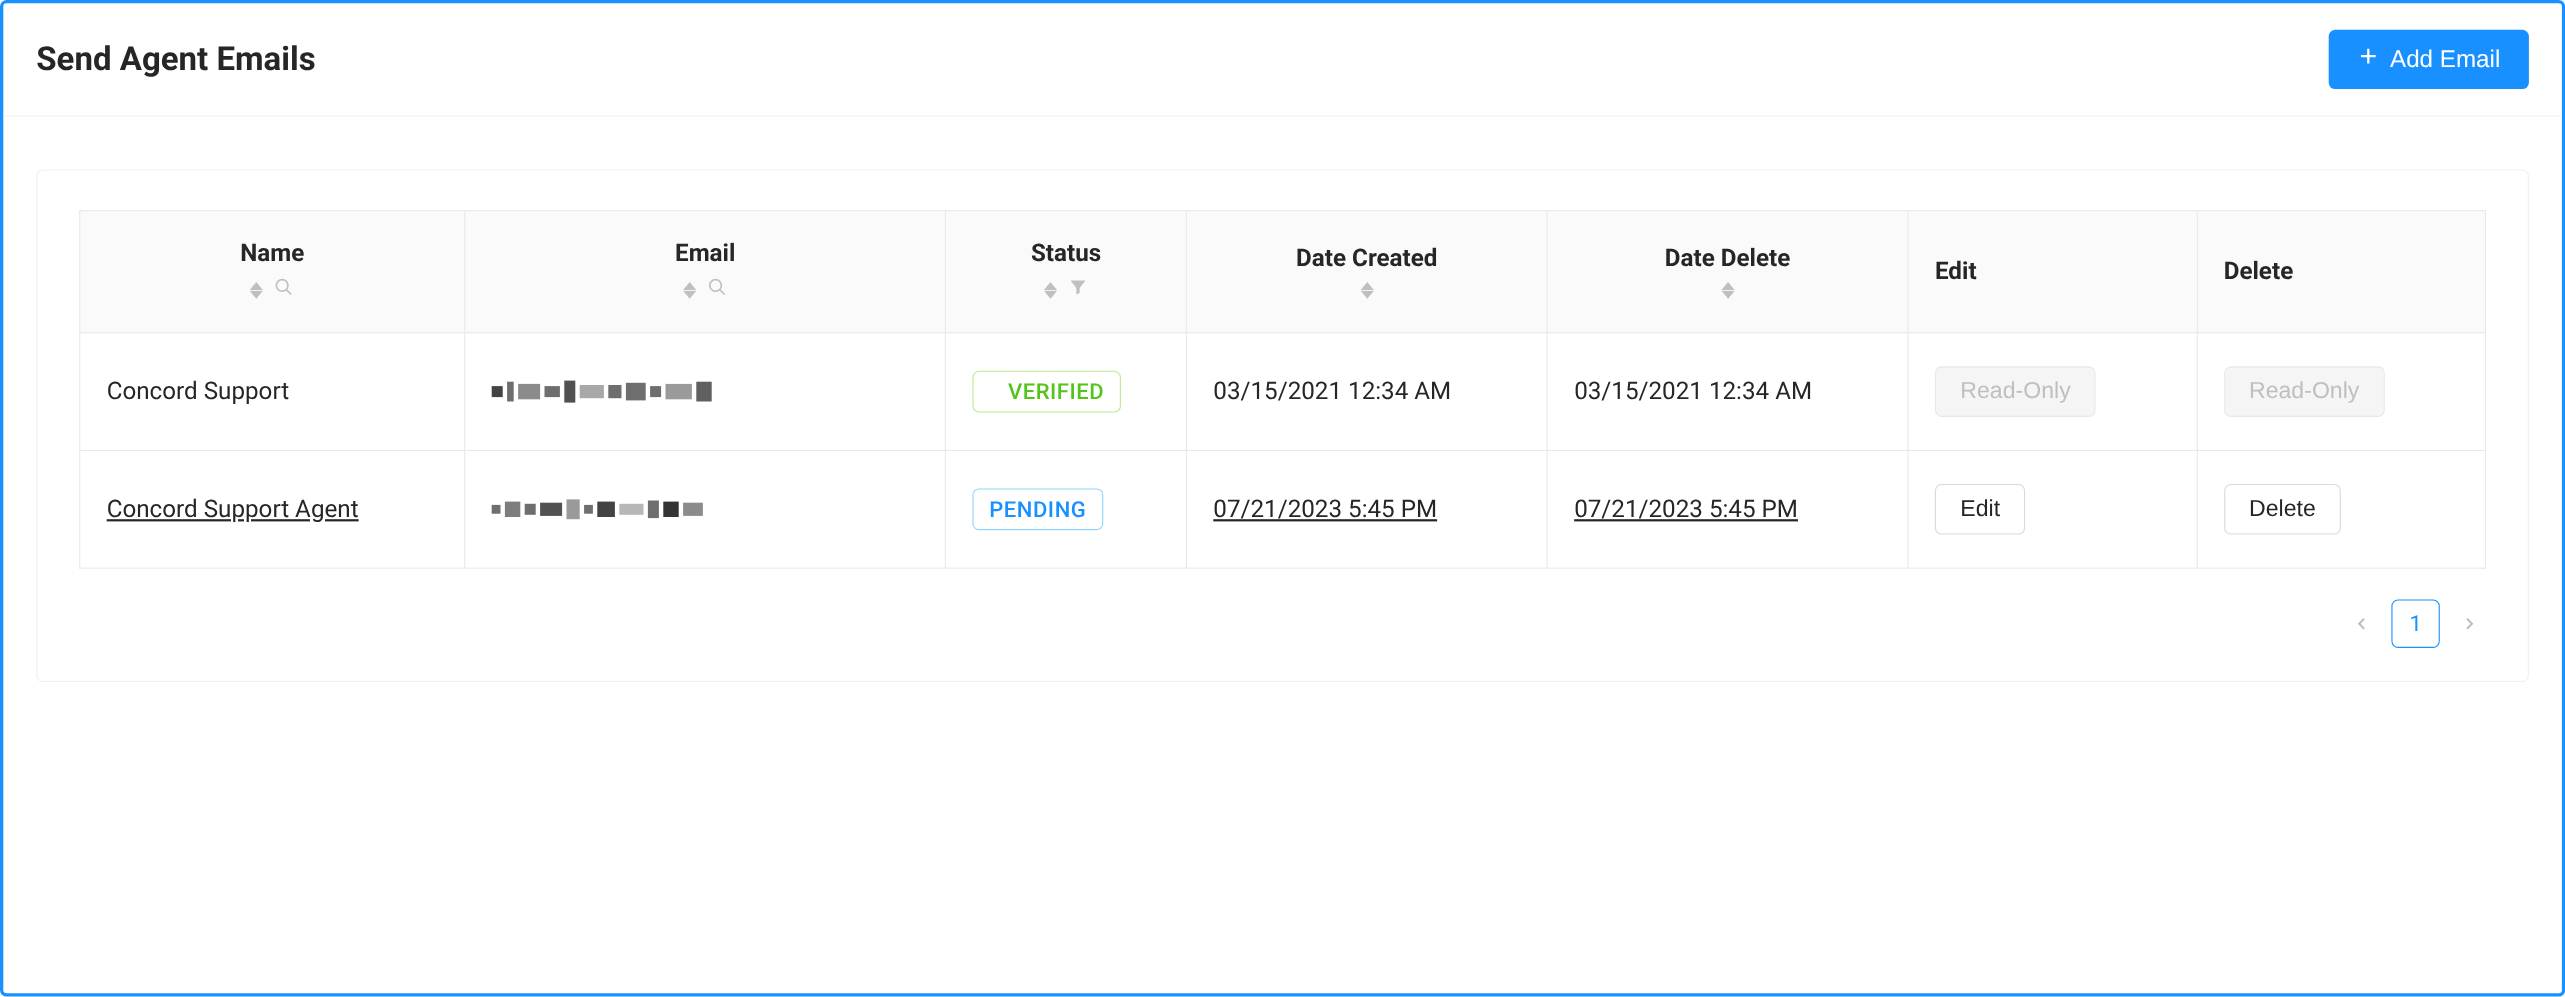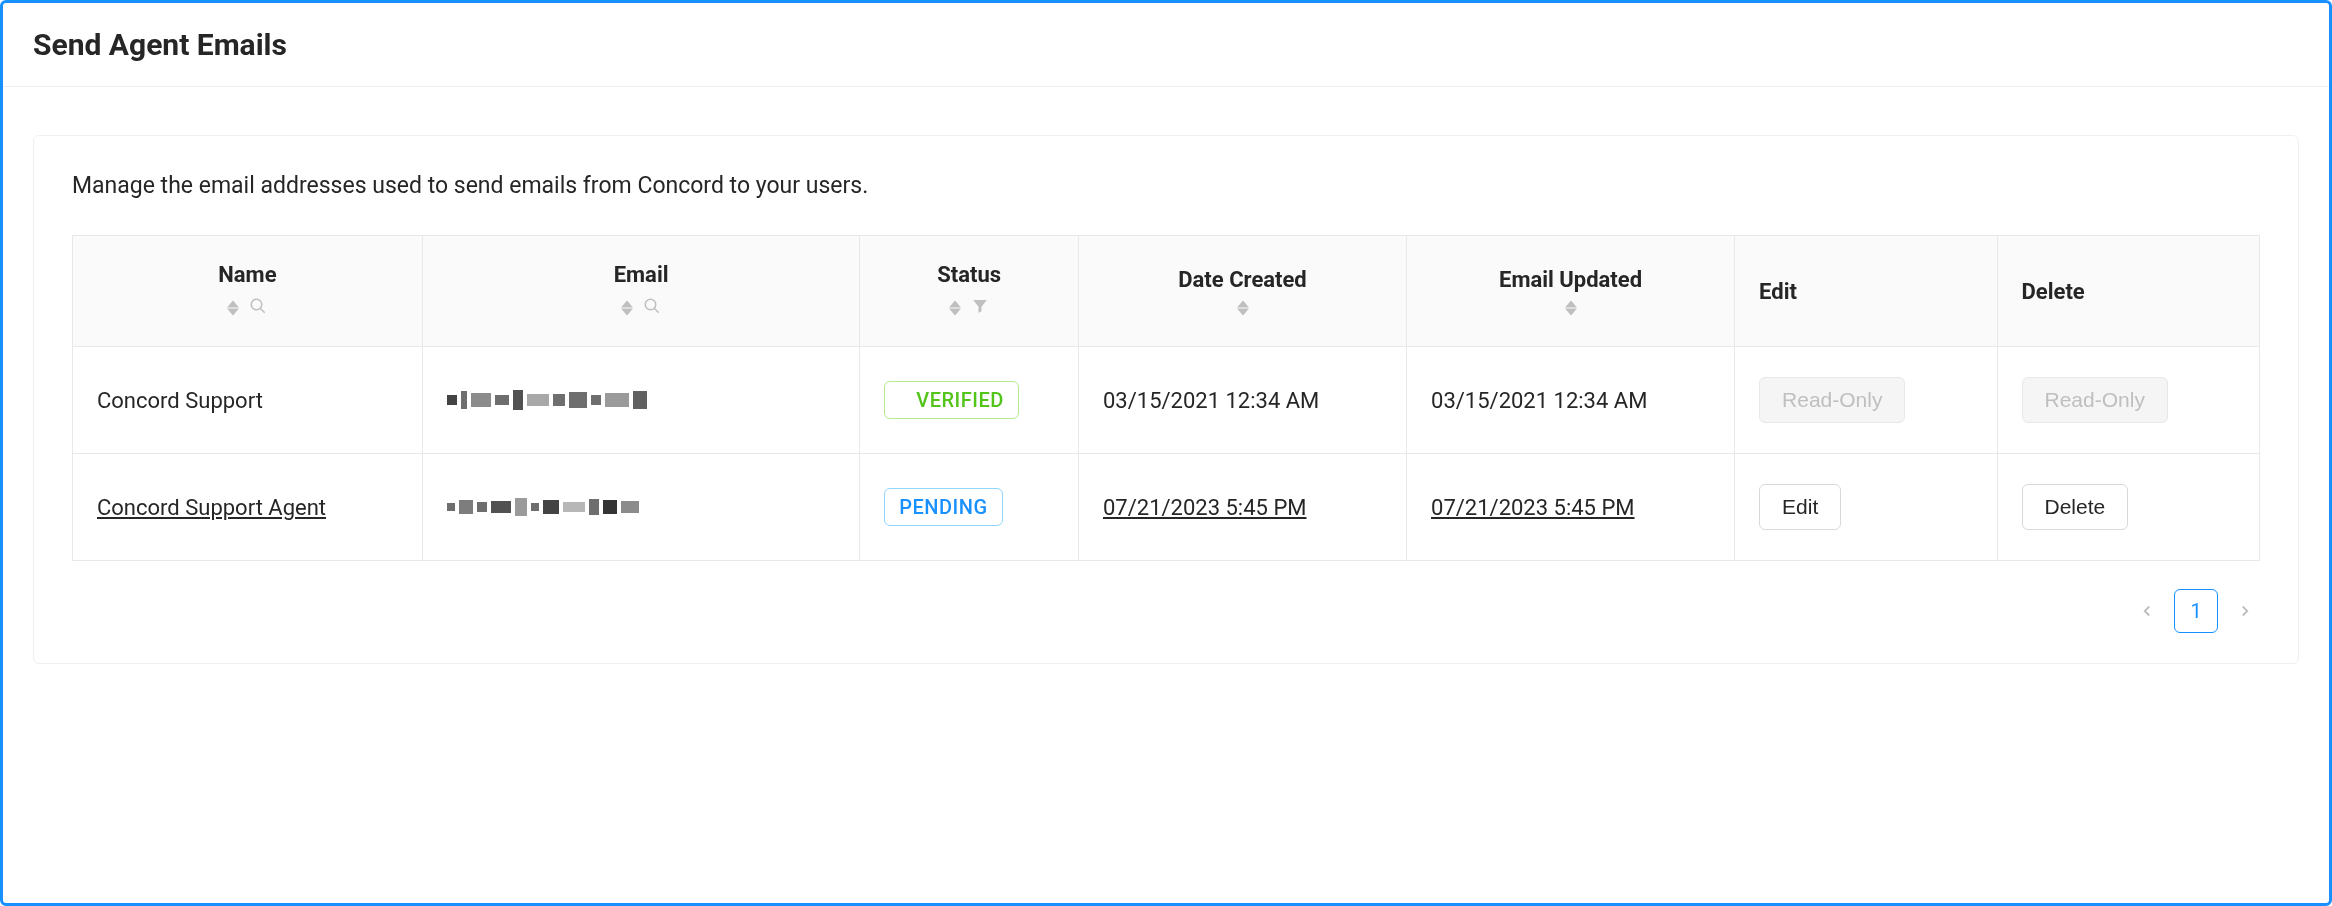--- a/index.html
+++ b/index.html
@@ -200,24 +200,32 @@
   .col-status { width: 10%; }
   .col-date { width: 15%; }
   .col-edit { width: 12%; }
   .col-delete { width: 12%; }
 </style>
 </head>
 <body>
 
 <div class="page-header">
   <h1 class="page-title">Send Agent Emails</h1>
+  <button class="btn-primary">
+    <span>
+      <svg viewBox="0 0 24 24" fill="none" stroke="currentColor" stroke-width="2.5">
+        <line x1="12" y1="4" x2="12" y2="20"></line>
+        <line x1="4" y1="12" x2="20" y2="12"></line>
+      </svg>
+    </span>
+    <span>Add Email</span>
+  </button>
 </div>
 
 <div class="content-card">
-  <p class="description">Manage the email addresses used to send emails from Concord to your users.</p>
 
   <table class="data-table">
     <thead>
       <tr>
         <th class="col-name">
           <div class="th-inner">
             <span>Name</span>
             <span class="th-controls">
               <span class="sort-icon">
                 <svg viewBox="0 0 10 6">
@@ -287,21 +295,21 @@
                   </svg>
                 <svg viewBox="0 0 10 6">
                     <polygon points="0,0 10,0 5,6" fill="currentColor"></polygon>
                   </svg>
               </span>
             </span>
           </div>
         </th>
         <th class="col-date">
           <div class="th-inner">
-            <span>Email Updated</span>
+            <span>Date Delete</span>
             <span class="th-controls">
               <span class="sort-icon">
                 <svg viewBox="0 0 10 6">
                     <polygon points="5,0 10,6 0,6" fill="currentColor"></polygon>
                   </svg>
                 <svg viewBox="0 0 10 6">
                     <polygon points="0,0 10,0 5,6" fill="currentColor"></polygon>
                   </svg>
               </span>
             </span>

